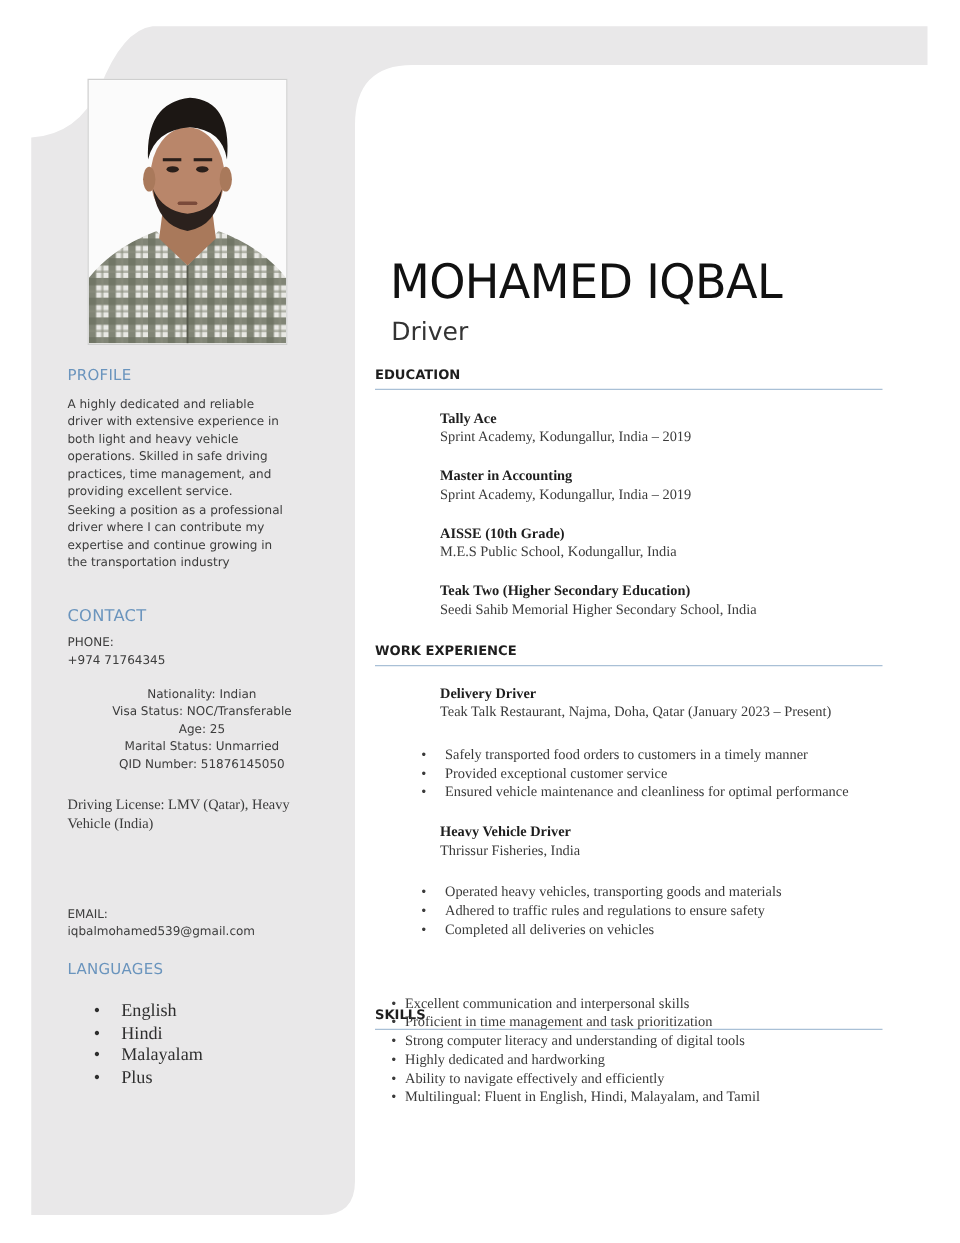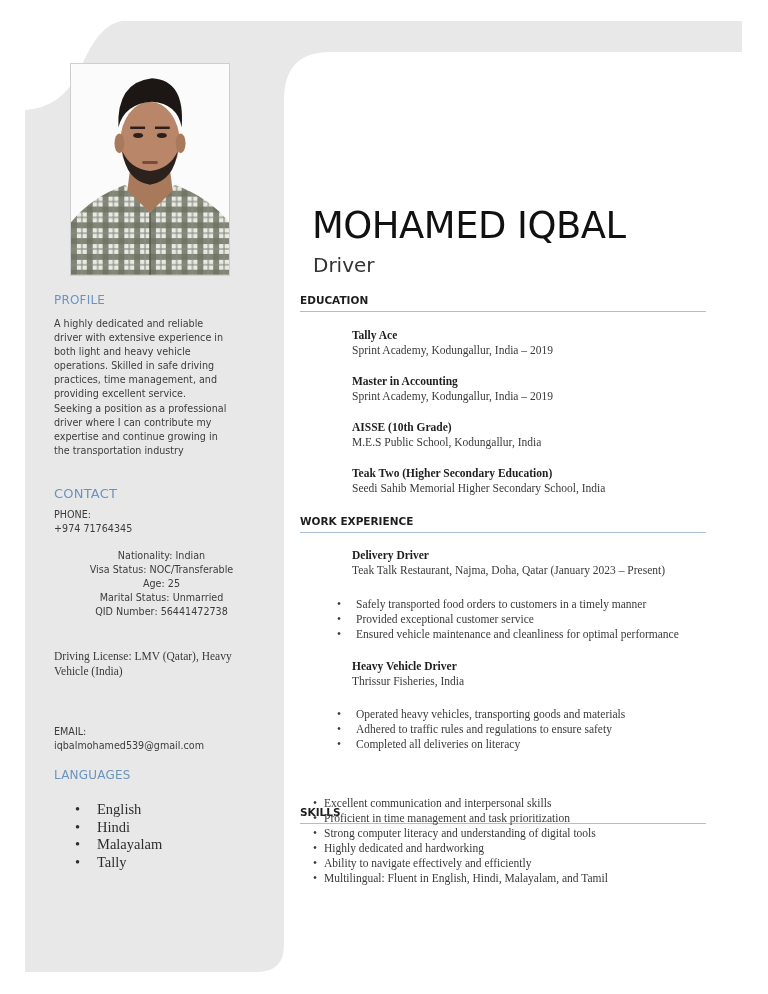--- a/index.html
+++ b/index.html
@@ -252,37 +252,37 @@
 <h3 class="side-heading" style="top:486px; font-size:13px;">CONTACT</h3>
 <div class="side-text" style="top:508px;">
   <div>PHONE:</div>
   <div>+974 71764345</div>
 </div>
 <div class="side-text" style="top:549px;text-align:center;">
   <div>Nationality: Indian</div>
   <div>Visa Status: NOC/Transferable</div>
   <div>Age: 25</div>
   <div>Marital Status: Unmarried</div>
-  <div>QID Number: 56441472738</div>
-</div>
-<div class="side-serif" style="top:637px;margin-top:12px;">
+  <div>QID Number: 51876145050</div>
+</div>
+<div class="side-serif" style="top:637px;">
   <div>Driving License: LMV (Qatar), Heavy</div>
   <div>Vehicle (India)</div>
 </div>
 <div class="side-text" style="top:725px;">
   <div>EMAIL:</div>
   <div>iqbalmohamed539@gmail.com</div>
 </div>
 
 <h3 class="side-heading" style="top:768px;">LANGUAGES</h3>
 <ul class="lang-list">
   <li><span class="bullet">•</span><span>English</span></li>
   <li><span class="bullet">•</span><span>Hindi</span></li>
   <li><span class="bullet">•</span><span>Malayalam</span></li>
-  <li><span class="bullet">•</span><span>Tally</span></li>
+  <li><span class="bullet">•</span><span>Plus</span></li>
 </ul>
 
 <h1 class="name">MOHAMED IQBAL</h1>
 <div class="role">Driver</div>
 
 <h3 class="main-heading" style="top:294px;">EDUCATION</h3>
 <div class="entry" style="top:328px;">
   <p class="title">Tally Ace</p>
   <p class="sub">Sprint Academy, Kodungallur, India – 2019</p>
 </div>
@@ -309,21 +309,21 @@
   <li><span class="bullet">•</span><span>Provided exceptional customer service</span></li>
   <li><span class="bullet">•</span><span>Ensured vehicle maintenance and cleanliness for optimal performance</span></li>
 </ul>
 <div class="entry" style="top:659px;">
   <p class="title">Heavy Vehicle Driver</p>
   <p class="sub">Thrissur Fisheries, India</p>
 </div>
 <ul class="bullets" style="top:707px;">
   <li><span class="bullet">•</span><span>Operated heavy vehicles, transporting goods and materials</span></li>
   <li><span class="bullet">•</span><span>Adhered to traffic rules and regulations to ensure safety</span></li>
-  <li><span class="bullet">•</span><span>Completed all deliveries on literacy</span></li>
+  <li><span class="bullet">•</span><span>Completed all deliveries on vehicles</span></li>
 </ul>
 
 <h3 class="main-heading" style="top:770px;margin-top:36px;">SKILLS</h3>
 <ul class="skills">
   <li><span class="bullet">•</span><span>Excellent communication and interpersonal skills</span></li>
   <li><span class="bullet">•</span><span>Proficient in time management and task prioritization</span></li>
   <li><span class="bullet">•</span><span>Strong computer literacy and understanding of digital tools</span></li>
   <li><span class="bullet">•</span><span>Highly dedicated and hardworking</span></li>
   <li><span class="bullet">•</span><span>Ability to navigate effectively and efficiently</span></li>
   <li><span class="bullet">•</span><span>Multilingual: Fluent in English, Hindi, Malayalam, and Tamil</span></li>

